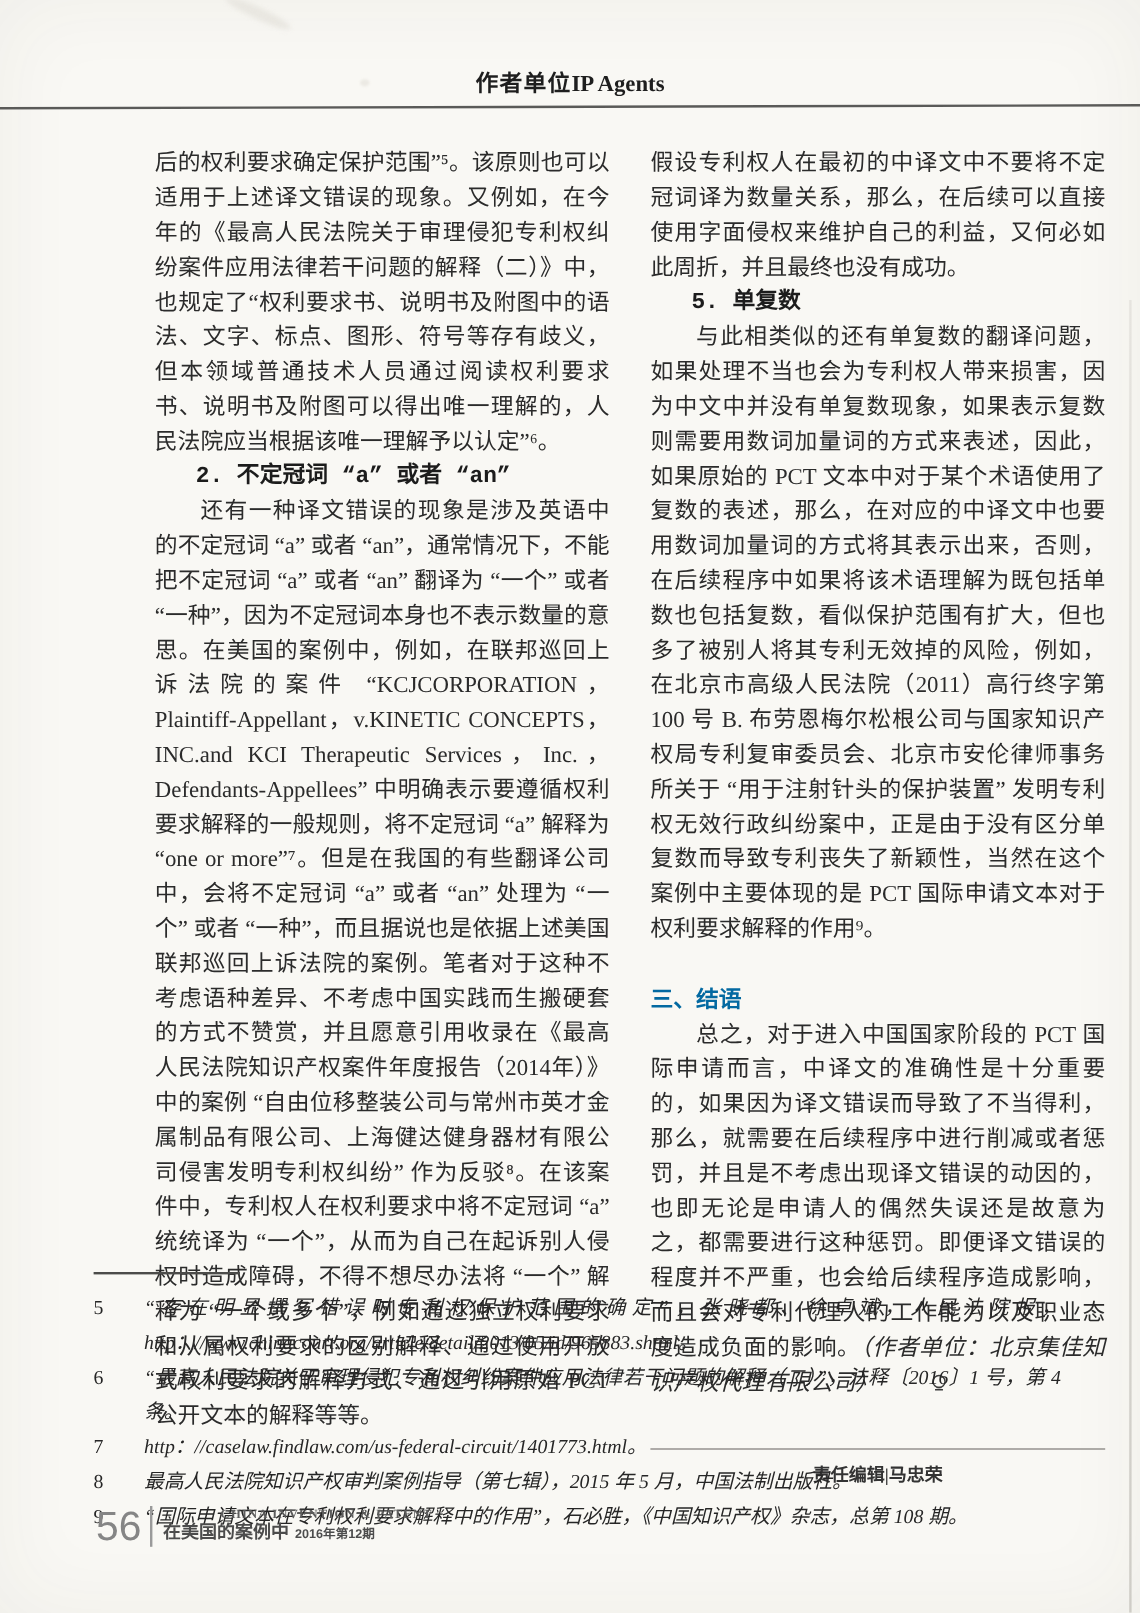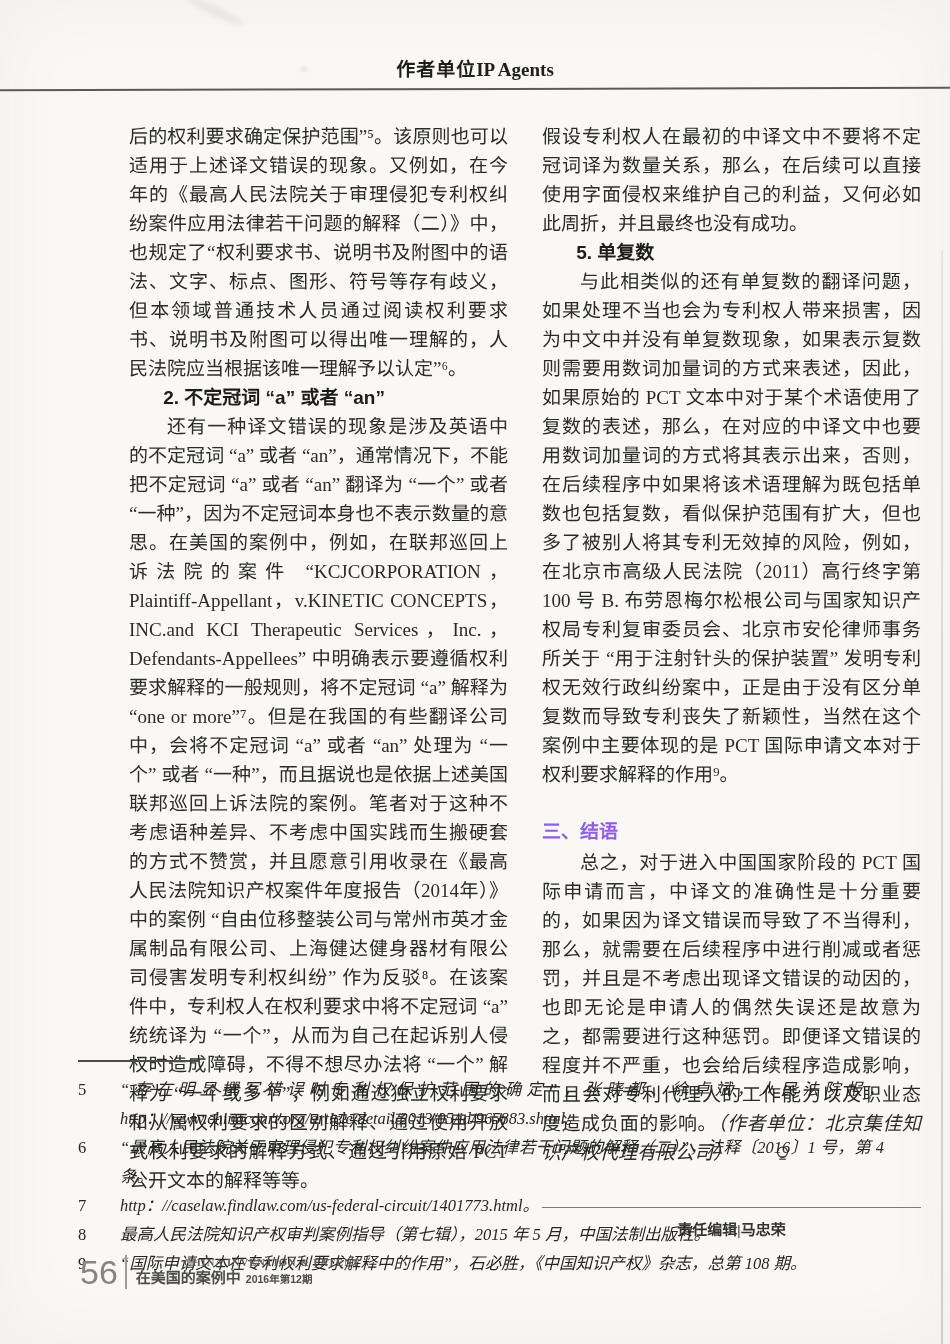--- a/index.html
+++ b/index.html
@@ -30,27 +30,27 @@
     display:flex;gap:34px;margin-left:44px;
   }
   .col{
     width:379px;
     font-size:19px;line-height:29px;
     text-align:justify;
   }
   .col p{margin:0;}
   .col p.ind{text-indent:2em;}
   .sub{
-    font-family:Liberation Sans, sans-serif;
+    font-family:Liberation Mono, monospace;
     font-size:19px;font-weight:bold;color:#1c1c1c;
     margin:0;line-height:29px;text-indent:1.8em;
   }
   .conclusion-head{
-    font-family:Liberation Mono, monospace;
-    font-size:19px;font-weight:bold;color:#8b5cf6;
+    font-family:Liberation Serif, serif;
+    font-size:19px;font-weight:bold;color:#0369a1;
     margin:30px 0 0 0;line-height:29px;
   }
   .kai{font-style:italic;}
   .endmark{display:inline-block;margin-left:5px;vertical-align:-2px;}
   .editor-rule{
     margin-top:38px;height:1px;background:#7c7a76;width:100%;
   }
   .editor{
     margin-top:8px;text-align:center;
     font-family:Liberation Serif, serif;

